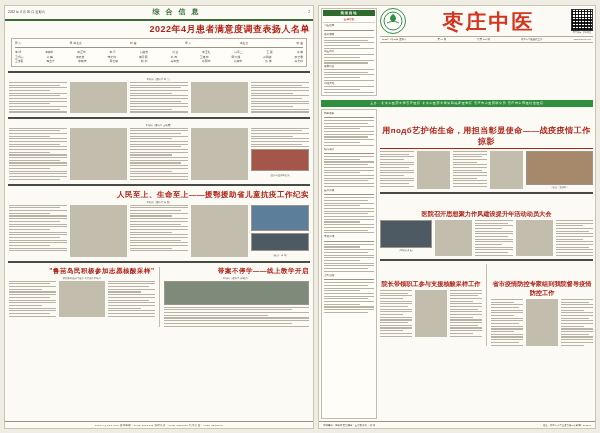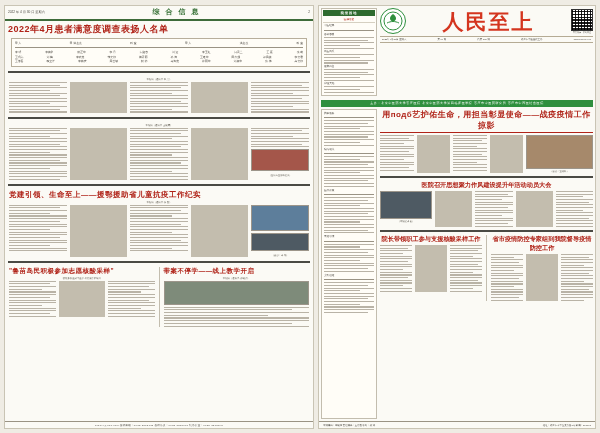--- a/index.html
+++ b/index.html
@@ -43,21 +43,21 @@
   .masthead-l {
     display:flex; align-items:center; justify-content:space-between;
     font-size:3.2px; color:#4a4740; padding:1px 3px 2px 3px;
   }
   .masthead-l .center {
     font-size:7px; font-weight:bold; color:#2f6b2f; letter-spacing:2px;
   }
   .topbar-rule { height:2px; background:#3d6b3a; }
 
   .headline {
-    text-align:left; font-weight:bold; color:#b02318;
+    text-align:right; font-weight:bold; color:#b02318;
     letter-spacing:.5px;
   }
   .h1 { font-size:9px; }
   .h2 { font-size:7.5px; }
   .h3 { font-size:6.5px; }
 
   .namebox {
     border:1px solid #b7ae9b; margin:2px 3px; padding:2px 3px;
     font-size:2.8px; color:#3e3b35; line-height:1.6; background:#fffdf7;
   }
@@ -135,21 +135,21 @@
 
   .greenband {
     background:#2f8f3e; color:#fff; font-size:3px; text-align:center;
     padding:1.5px 0; letter-spacing:.6px; margin:2px 2px 0 2px;
   }
 
   .rmain { display:flex; gap:3px; padding:2px; flex:1; }
   .rmain .narrow { width:56px; }
   .rmain .wide { flex:1; }
 
-  .r-headline { text-align:center; font-weight:bold; color:#b02318; }
+  .r-headline { text-align:center; font-weight:bold; color:#b02318;margin-top:16px; }
   .rh1 { font-size:8px; letter-spacing:.5px; }
   .rh2 { font-size:6.2px; }
 
   .footer-r {
     border-top:1px solid #9a9384; font-size:2.4px; color:#4a4740;
     display:flex; justify-content:space-between; padding:2px 4px 1px 4px;
   }
 
   .hr-red { height:1px; background:#b02318; margin:1.5px 0; }
   .box { border:1px solid #c3bdae; padding:2px; background:#fffdf7; }
@@ -335,21 +335,21 @@
           </div>
           <div class="photo red" style="height:22px;"></div>
           <div class="cap">（图片由宣传科提供）</div>
         </div>
       </div>
     </div>
 
     <div class="rule thick" style="margin:2px 3px;"></div>
 
     <div class="artblock">
-      <div class="headline h2">党建引领、生命至上——援鄂援助省儿童抗疫工作纪实</div>
+      <div class="headline h2">人民至上、生命至上——援鄂援助省儿童抗疫工作纪实</div>
       <div class="byline">本报讯（通讯员  张  磊）</div>
       <div class="cols3" style="margin-top:1px;">
         <div class="lines">
           <i></i>
             <i class="m"></i>
             <i></i>
             <i class="s"></i>
             <i></i>
             <i></i>
             <i class="m"></i>
@@ -502,21 +502,21 @@
       <div class="nameplate">
         <div class="np-row">
           <div class="logo">
             <svg width="20" height="20" viewBox="0 0 20 20" aria-hidden="true">
               <circle cx="10" cy="10" r="9" fill="none" stroke="#2f8f3e" stroke-width="1"></circle>
               <path d="M10 3 C6 6 6 9 10 11 C14 9 14 6 10 3 Z" fill="#2f8f3e"></path>
               <path d="M4 12 C8 10 12 10 16 12" fill="none" stroke="#2f8f3e" stroke-width="1"></path>
             </svg>
           </div>
           <div style="flex:1;text-align:center;">
-            <div class="np-title">人民至上</div>
+            <div class="np-title">枣庄中医</div>
           </div>
           <div style="text-align:center;">
             <div class="qr"></div>
             <div style="font-size:2px;color:#55524b;">官方微信 · 扫码关注</div>
           </div>
         </div>
         <div class="np-bar">
           <span>2022年4月30日 星期六</span>
           <span>第 04 期</span>
           <span>总第 126 期</span>

